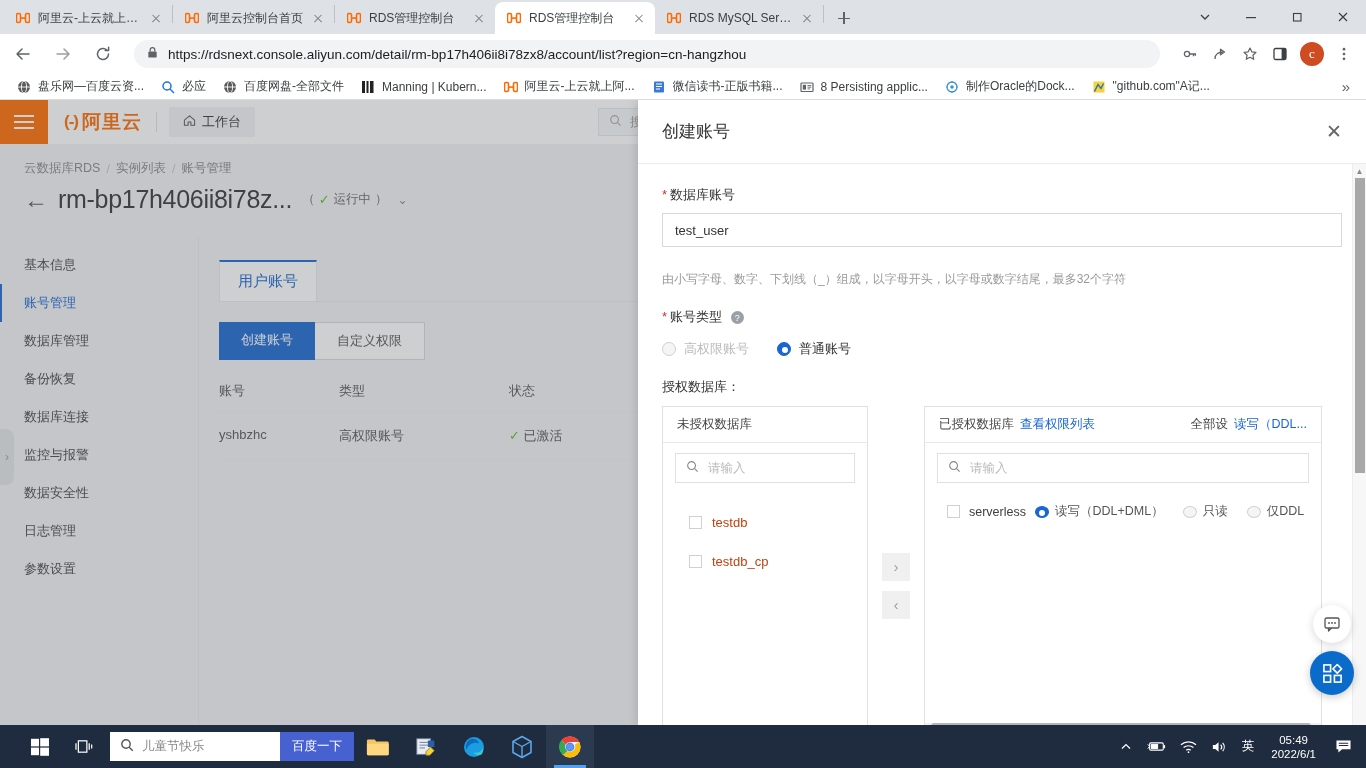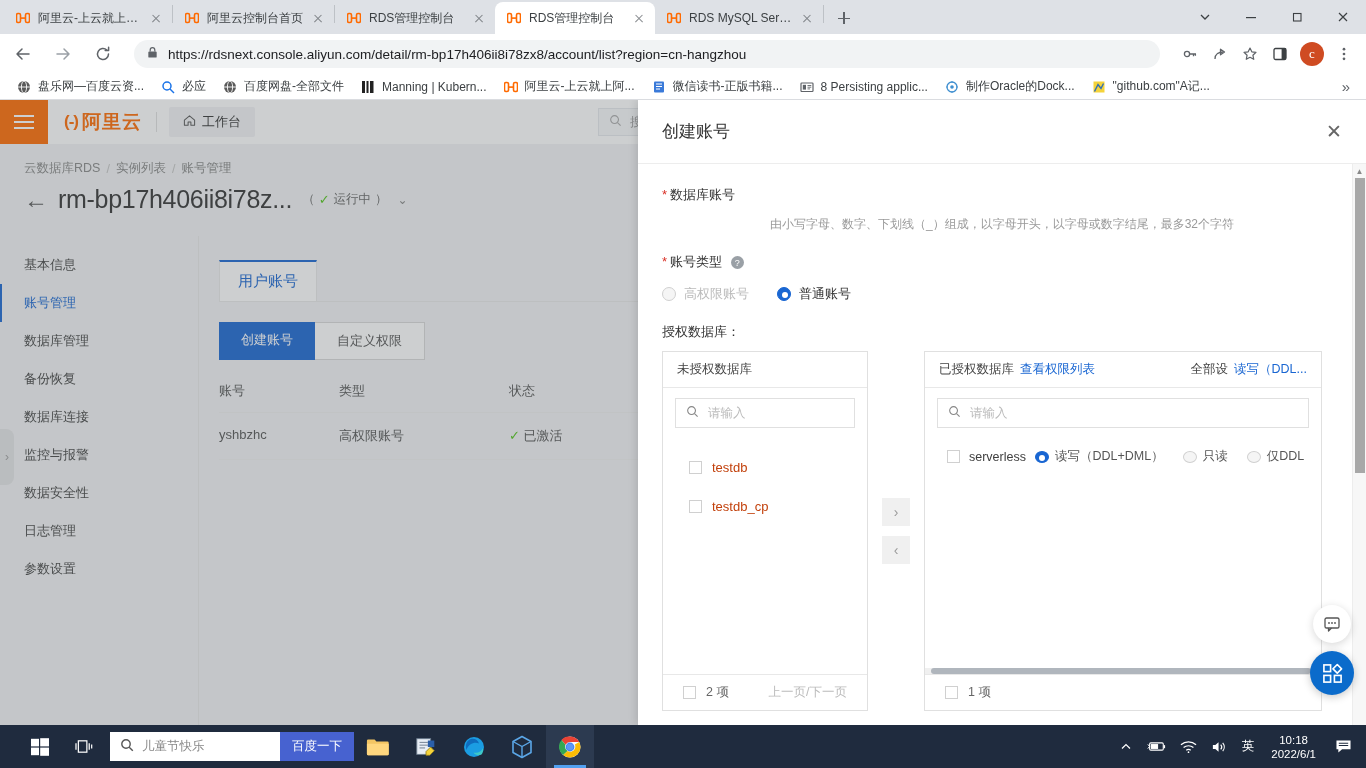--- a/index.html
+++ b/index.html
@@ -139,21 +139,21 @@
   .drawer-title { font-size:17px; color:#333;}
   .drawer-close { margin-left:auto; font-size:19px; color:#666; line-height:1;}
   .drawer-body { flex:1; padding:22px 24px 0 24px; position:relative; overflow:hidden;}
 
   .field-label { font-size:13px; color:#333; margin-bottom:9px;}
   .req { color:#d93026; margin-right:3px;}
   .text-input {
     width:100%; height:34px; border:1px solid #d9d9d9; display:flex; align-items:center; padding:0 12px;
     font-size:13px; color:#333;
   }
-  .hint { font-size:12px; color:#999; margin-top:12px;text-align:center;}
+  .hint { font-size:12px; color:#999; margin-top:24px;}
   .q-ic {
     display:inline-flex; width:13px;height:13px;border-radius:50%;background:#9aa0a6;color:#fff;
     font-size:9px; align-items:center;justify-content:center; margin-left:5px; vertical-align:middle;
   }
   .radio-row { display:flex; align-items:center; gap:28px; margin-top:14px;}
   .radio { display:flex; align-items:center; gap:8px; font-size:13px; color:#333;}
   .radio.disabled { color:#bbb;}
   .rdot { width:14px;height:14px;border-radius:50%;border:1px solid #d0d0d0; background:#f5f5f5; flex:0 0 14px; position:relative;}
   .rdot.checked { border-color:#1966d2; background:#1966d2;}
   .rdot.checked::after{content:"";position:absolute;left:4px;top:4px;width:6px;height:6px;border-radius:50%;background:#fff;}
@@ -595,20 +595,23 @@
 
     <div class="drawer">
       <div class="drawer-head">
         <span class="drawer-title">创建账号</span>
         <span class="drawer-close">✕</span>
       </div>
 
       <div class="drawer-body">
         <div class="field-label">
           <span class="req">*</span><span>数据库账号</span>
+        </div>
+        <div class="text-input">
+          <span>test_user</span>
         </div>
         <div class="hint">由小写字母、数字、下划线（_）组成，以字母开头，以字母或数字结尾，最多32个字符</div>
 
         <div class="field-label" style="margin-top:20px;">
           <span class="req">*</span><span>账号类型</span>
           <span class="q-ic">?</span>
         </div>
         <div class="radio-row">
           <div class="radio disabled">
             <span class="rdot"></span>
@@ -823,21 +826,21 @@
         </svg>
     </span>
     <span class="tb-rite">
       <svg width="17" height="14" viewBox="0 0 18 14">
           <path d="M2 5h2.6L8 2v10L4.6 9H2z" fill="#fff"></path>
           <path d="M10.3 4.4a4 4 0 0 1 0 5.2M12.4 2.6a6.8 6.8 0 0 1 0 8.8" fill="none" stroke="#fff" stroke-width="1.2"></path>
         </svg>
     </span>
     <span class="tb-rite">英</span>
     <div class="tb-clock">
-      <div>10:18</div>
+      <div>05:49</div>
       <div>2022/6/1</div>
     </div>
     <span class="tb-notify">
       <svg width="17" height="15" viewBox="0 0 18 16">
           <path d="M1.5 1.5h15v9.5h-9l-4 3.5v-3.5h-2z" fill="#fff"></path>
           <path d="M4 4.5h10M4 7h10" stroke="#1f2b3e" stroke-width="1.1"></path>
         </svg>
     </span>
   </div>
 </div>

